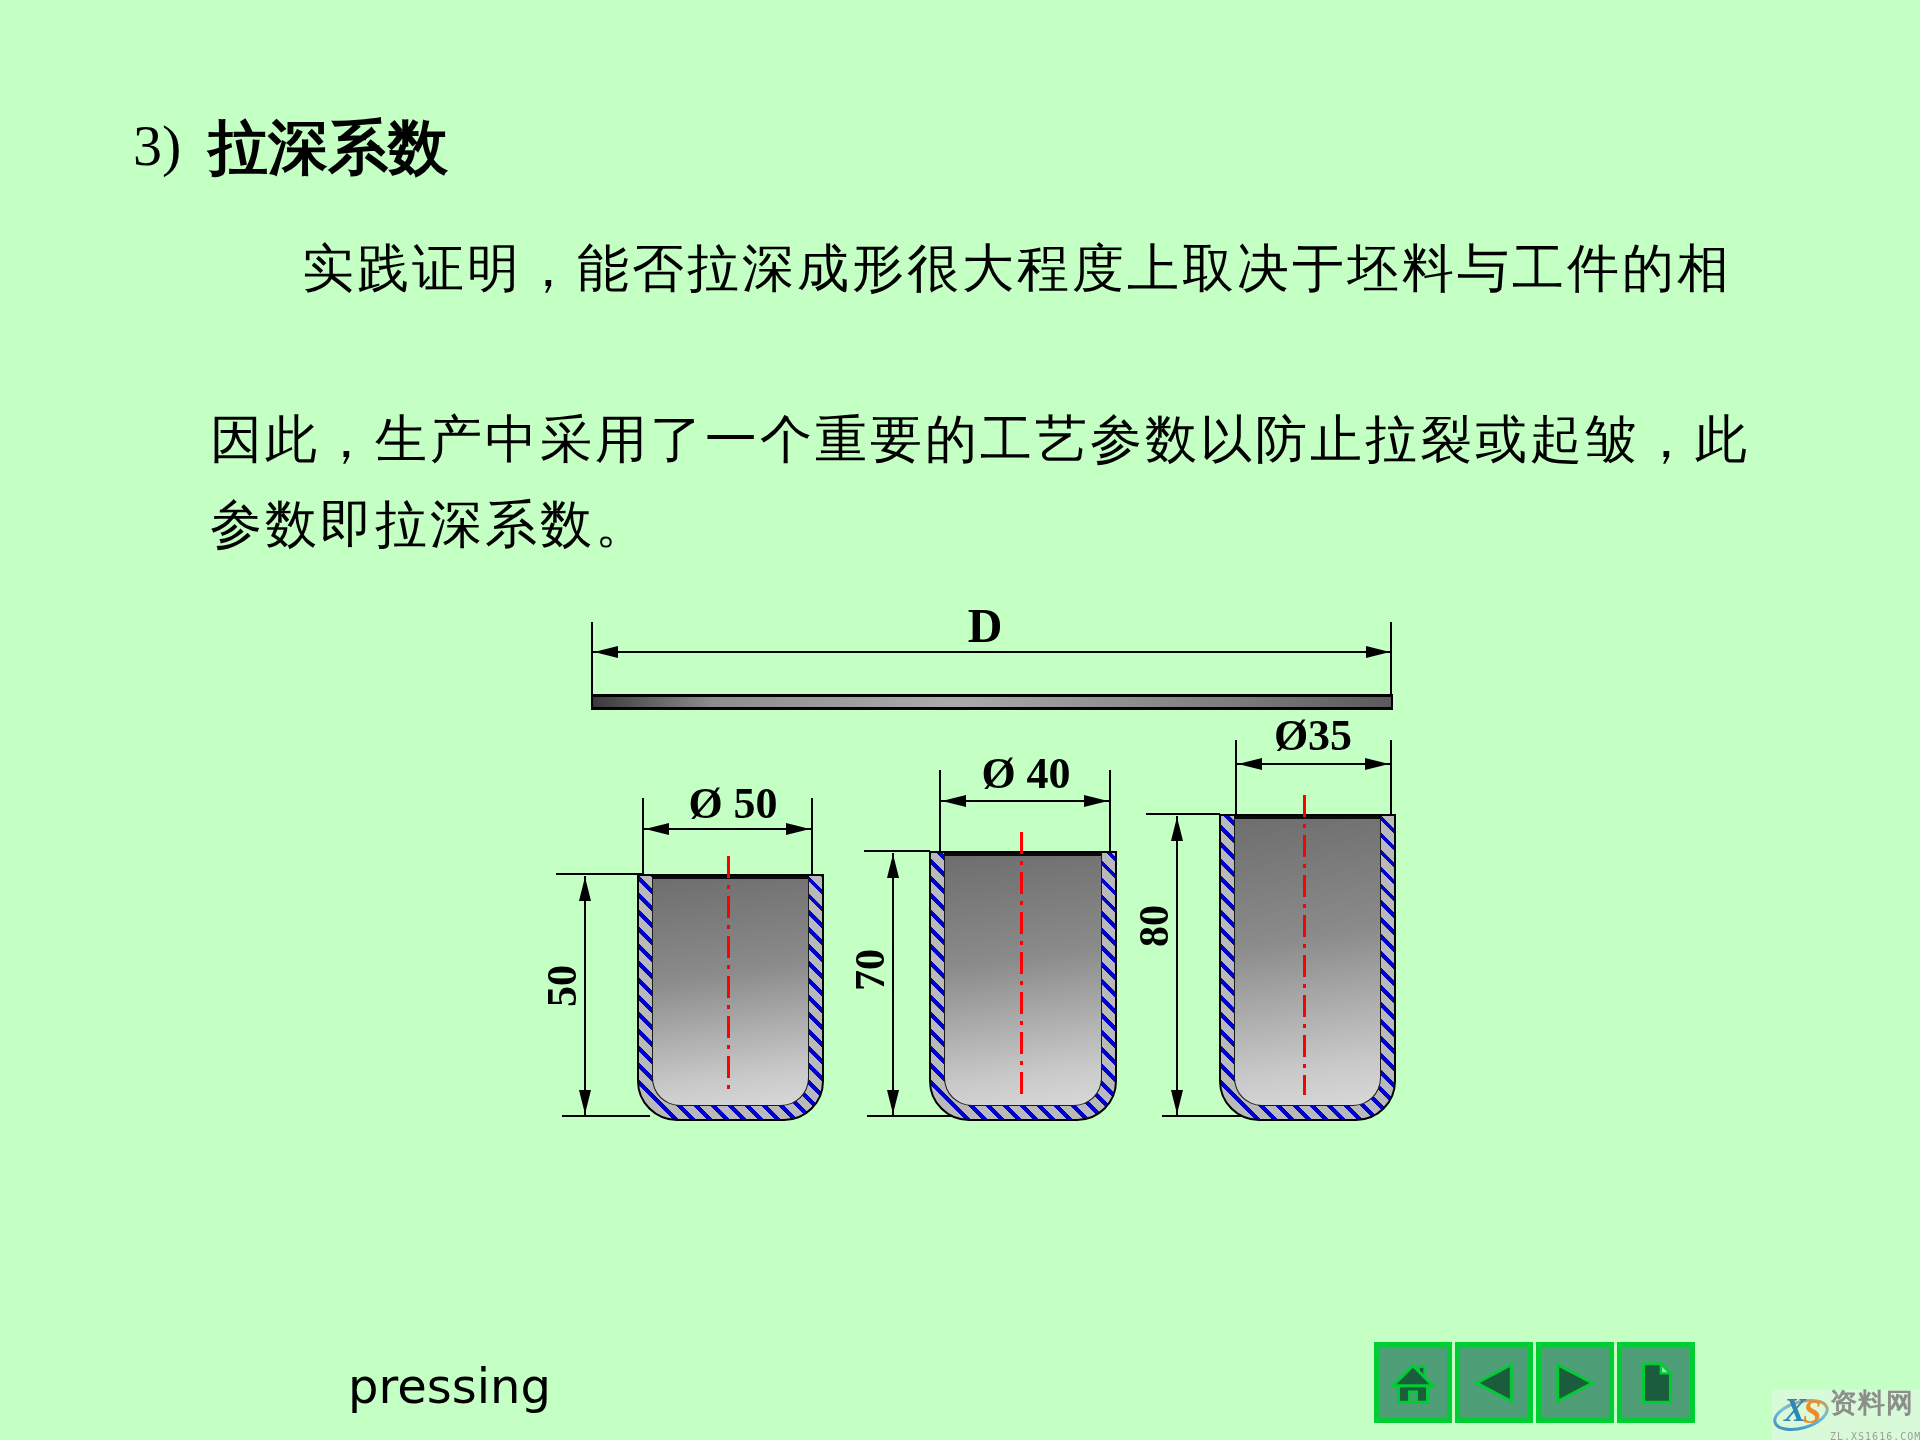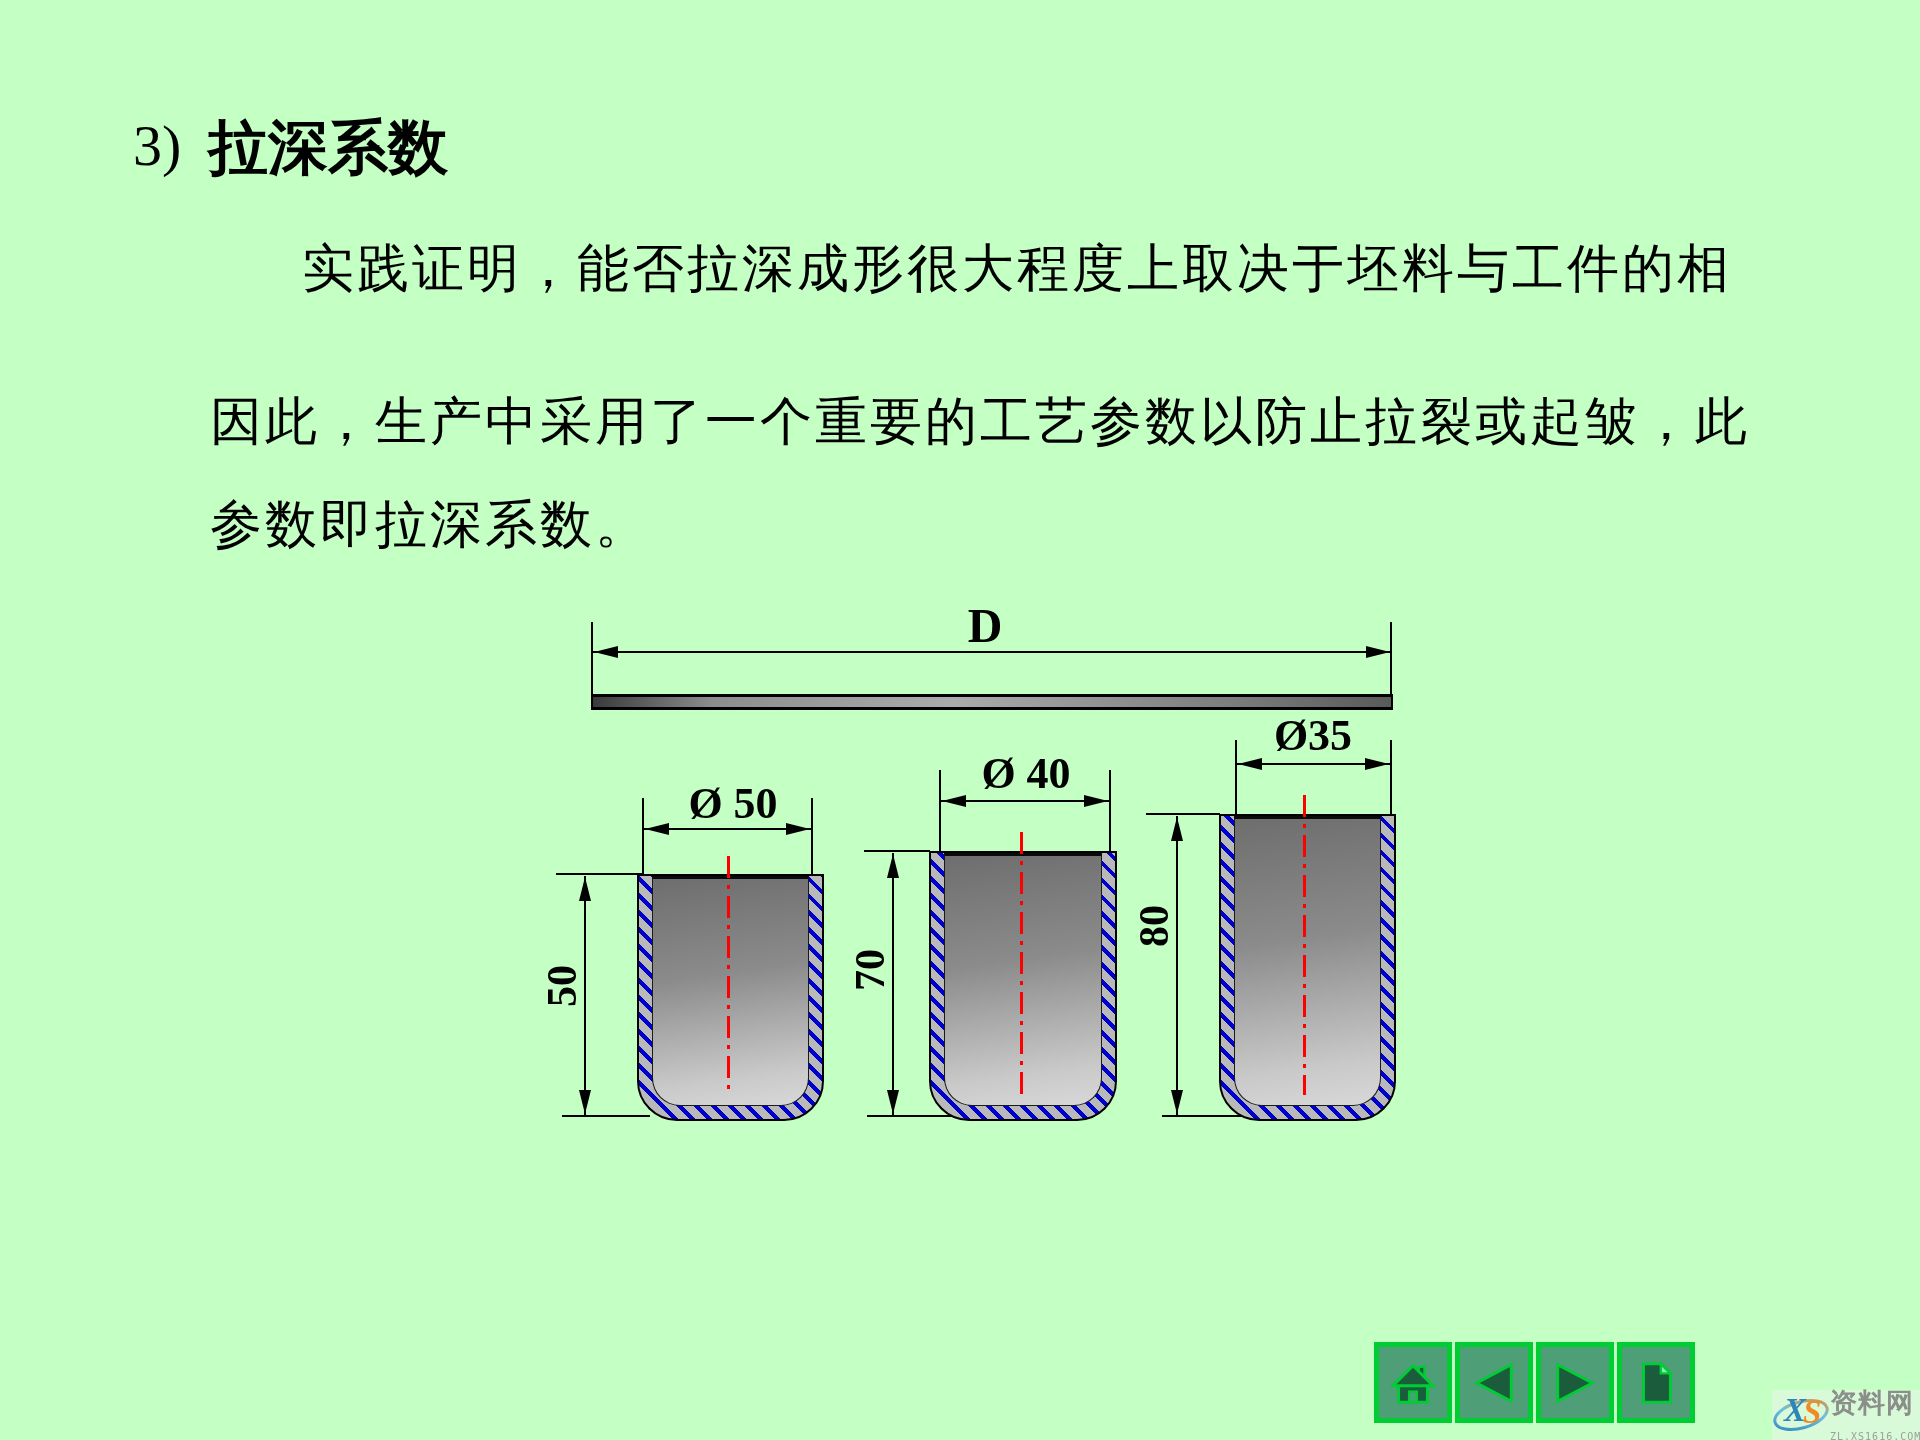--- a/index.html
+++ b/index.html
@@ -12,21 +12,21 @@
   .title-cn{position:absolute;left:208px;top:108px;font-size:60px;font-weight:700;
             letter-spacing:0px;font-family:"Liberation Serif",serif;white-space:nowrap;}
   .title-en{position:absolute;left:583px;top:122px;font-size:46px;font-weight:700;
             font-family:"Liberation Serif",serif;white-space:nowrap;letter-spacing:1px;}
 
   
   .para-line{position:absolute;left:210px;font-size:52px;letter-spacing:3px;white-space:nowrap;
              font-family:"DejaVu Sans",sans-serif;font-weight:500;}
   .pl1{top:234px;text-indent:92px;}
   .pl2{top:321px;}
-  .pl3{top:387px;font-family:Liberation Mono, monospace;}
+  .pl3{top:405px;font-family:Liberation Mono, monospace;}
   .pl4{top:490px;}
 
   
   .hline{position:absolute;height:2px;background:#000;}
   .vline{position:absolute;width:2px;background:#000;}
   .arr{position:absolute;width:0;height:0;border-style:solid;}
   .arr-l{border-width:6px 24px 6px 0;border-color:transparent #000 transparent transparent;}
   .arr-r{border-width:6px 0 6px 24px;border-color:transparent transparent transparent #000;}
   .arr-u{border-width:0 6px 24px 6px;border-color:transparent transparent #000 transparent;}
   .arr-d{border-width:24px 6px 0 6px;border-color:#000 transparent transparent transparent;}
@@ -149,20 +149,21 @@
   <div class="vline" style="left:1176px;top:816px;height:299px;"></div>
   <div class="arr arr-u" style="left:1171px;top:817px;"></div>
   <div class="arr arr-d" style="left:1171px;top:1090px;"></div>
   <div class="dim-label-v" style="left:1122px;top:902px;width:64px;">80</div>
 
   <div class="cup c3">
     <div class="cup-inner"></div>
   </div>
   <div class="centerline" style="left:1303px;top:795px;height:300px;"></div>
 
+  <div class="keyword">pressing</div>
 
   <div class="nav">
     <div class="nav-btn">
       <span>
         <svg width="46" height="48" viewBox="0 0 48 48">
           <rect x="30" y="7" width="6" height="12" fill="#1a5c3c" stroke="#00cc33" stroke-width="2.5"></rect>
           <polygon points="3,27 24,6 45,27" fill="#1a5c3c" stroke="#00cc33" stroke-width="3"></polygon>
           <rect x="9" y="27" width="30" height="17" fill="#1a5c3c" stroke="#00cc33" stroke-width="3"></rect>
           <rect x="20" y="33" width="8" height="11" fill="#4e9e78" stroke="#00cc33" stroke-width="2.5"></rect>
         </svg>

